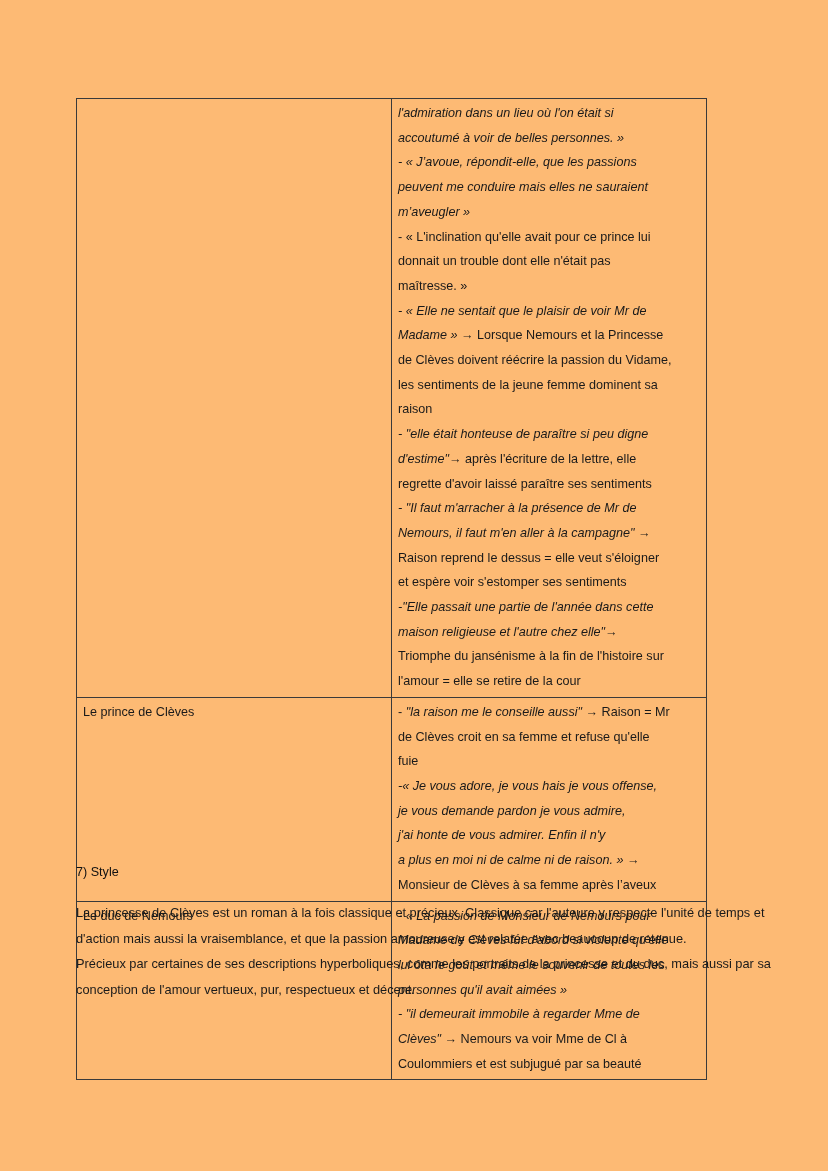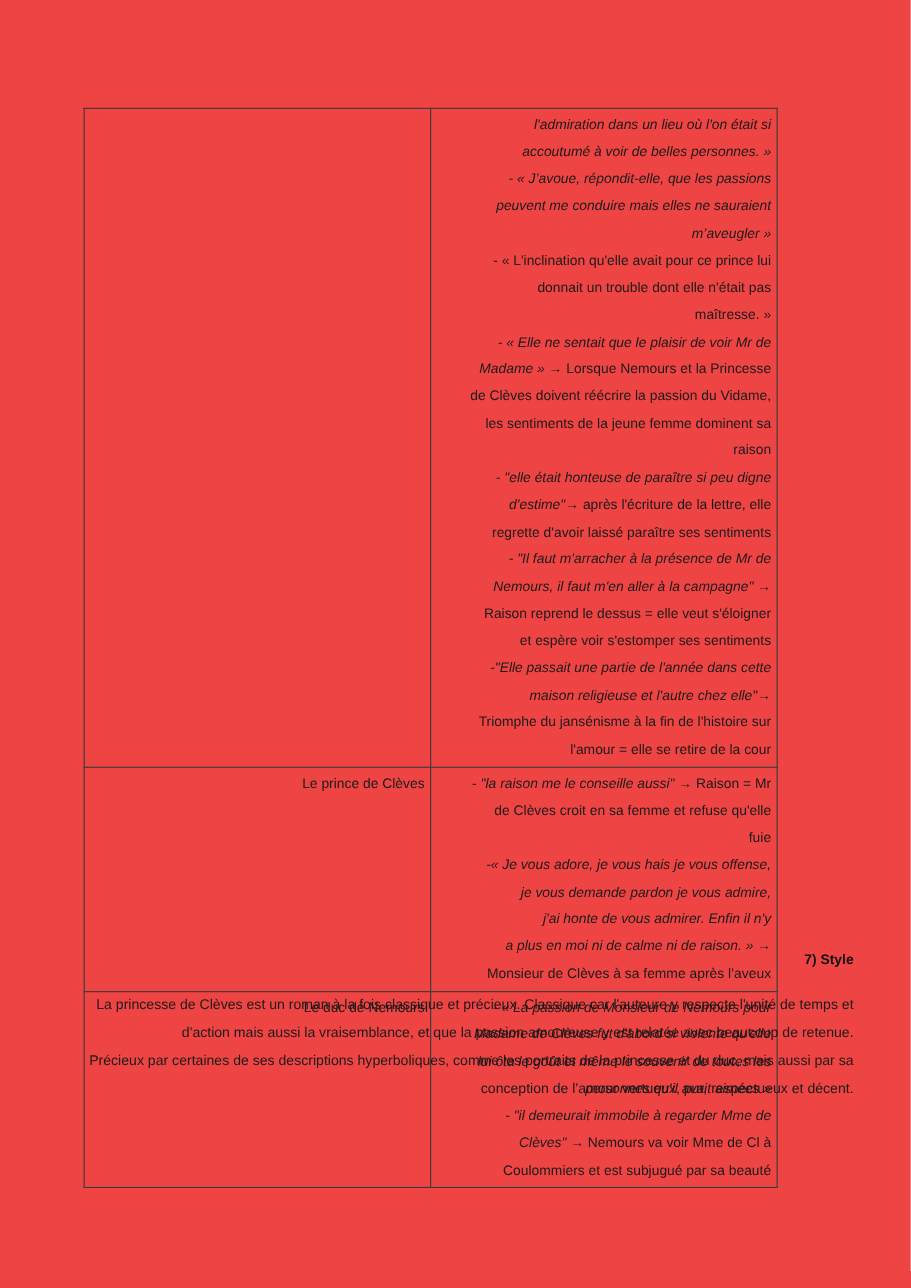--- a/index.html
+++ b/index.html
@@ -13,22 +13,21 @@
     height: 1171px;
     position: relative;
     font-family: "Liberation Sans", sans-serif;
     color: #1a1a1a;
     -webkit-font-smoothing: antialiased;
   }
 
   .page {
     position: absolute;
     inset: 0;
-    background: #ef4444;
-    text-align: right;
+    background: #fdba74;
   }
 
   
   .notes-table {
     position: absolute;
     left: 76px;
     top: 98px;
     width: 630px;
     border-collapse: collapse;
     table-layout: fixed;
@@ -63,21 +62,21 @@
 
   
   .section {
     position: absolute;
     left: 76px;
     top: 862px;
     width: 700px;
   }
   .section-heading {
     font-size: 12.6px;
-    font-weight: bold;
+    font-weight: normal;
     line-height: 20px;
     margin: 0 0 18px 0;
     color: #111111;
   }
   .section p {
     margin: 0;
     font-size: 12.8px;
     line-height: 25.6px;
     color: #1a1a1a;
   }

